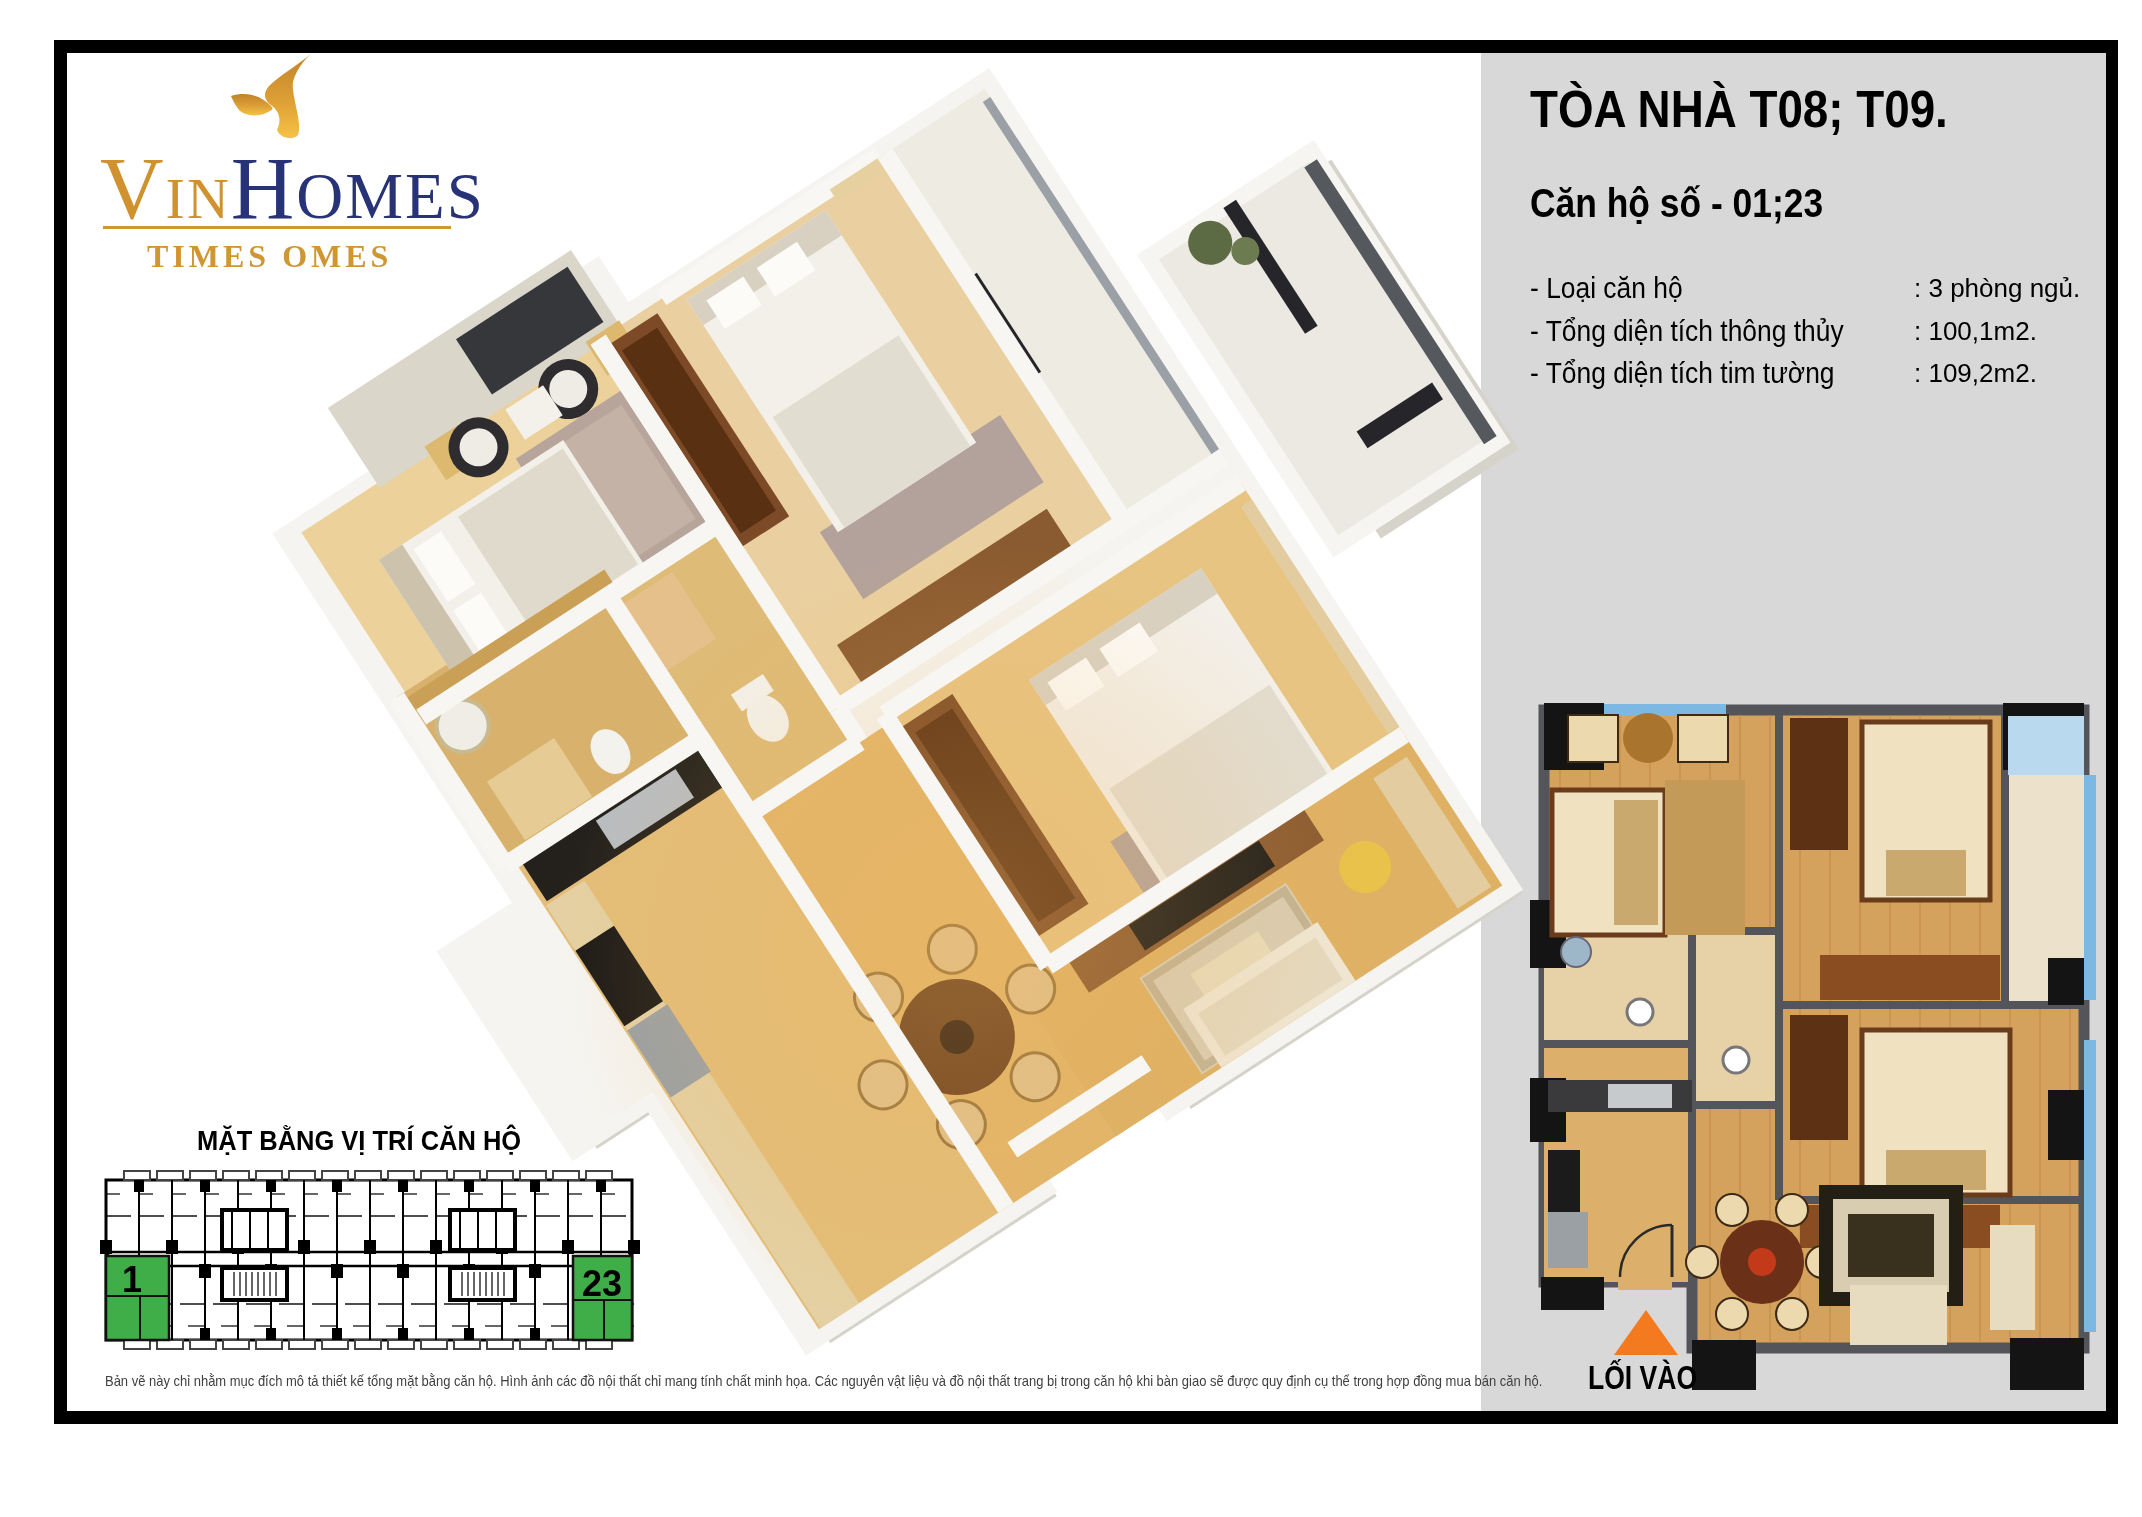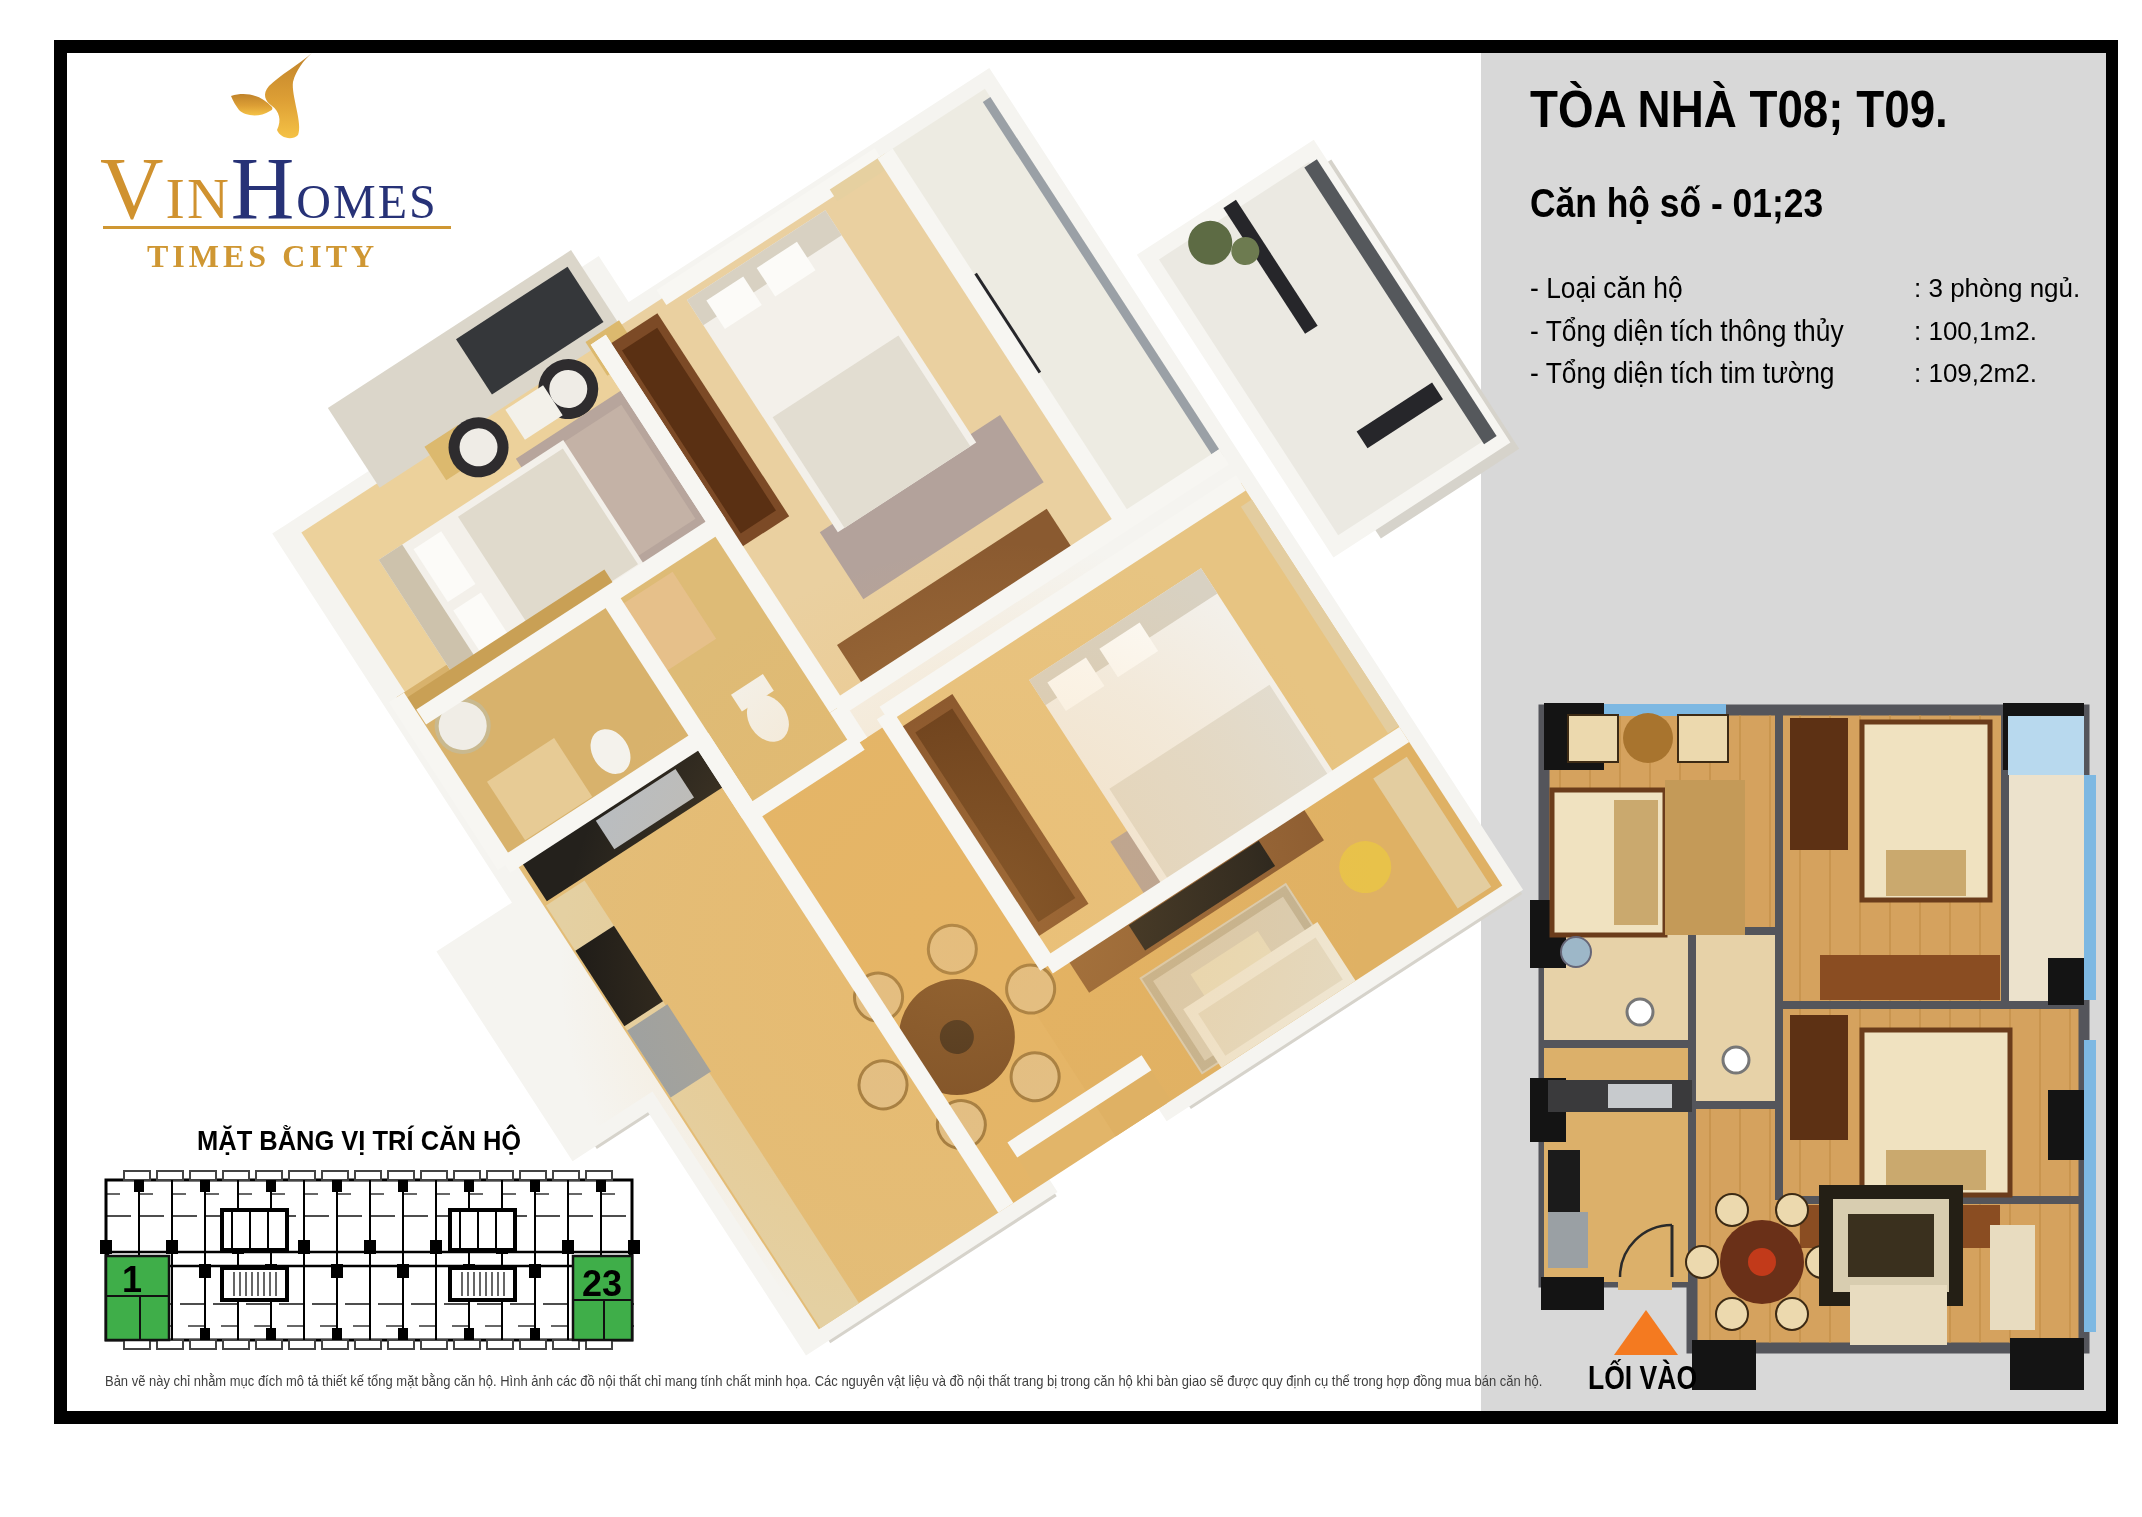--- a/index.html
+++ b/index.html
@@ -138,26 +138,26 @@
         <stop offset="0" stop-color="#c0832b"></stop>
         <stop offset="0.55" stop-color="#dd9f35"></stop>
         <stop offset="1" stop-color="#f5c246"></stop>
       </linearGradient>
     </defs>
     <path d="M97 13 C84 24 64 36 54 46 C47 54 50 61 57 66 C64 71 67 80 62 90 C65 98 77 101 83 95 C88 84 76 55 78 42 C81 30 89 20 97 13 Z" fill="url(#gld)"></path>
     <path d="M16 56 C32 51 47 56 57 67 C58 69 57 70 55 71 C44 78 30 76 24 70 C21 66 18 61 16 56 Z" fill="url(#gld)"></path>
   </svg>
 
 <div class="abs" style="left:100px;top:138px;font-family:'Liberation Serif',serif;white-space:nowrap;letter-spacing:2px">
-<span style="font-size:88px;color:#d0922f">V<span style="font-size:58px">IN</span></span><span style="font-size:88px;color:#273277">H<span style="font-size:48px">OMES</span></span>
+<span style="font-size:88px;color:#d0922f">V<span style="font-size:58px">IN</span></span><span style="font-size:88px;color:#273277">H<span style="font-size:65px">OMES</span></span>
 </div>
 
 <div class="abs" style="left:103px;top:226px;width:348px;height:3px;background:#cf9733"></div>
 
-<div class="abs" style="left:147px;top:238px;font-family:'Liberation Serif',serif;font-weight:bold;font-size:32px;letter-spacing:4px;color:#cf9733;white-space:nowrap">TIMES CITY</div>
+<div class="abs" style="left:147px;top:238px;font-family:'Liberation Serif',serif;font-weight:bold;font-size:32px;letter-spacing:4px;color:#cf9733;white-space:nowrap">TIMES OMES</div>
 <svg style="position:absolute;left:0;top:0" width="2142" height="1517" viewBox="0 0 2142 1517">
     <polygon points="1544,710 2084,710 2084,1348 1692,1348 1692,1282 1544,1282" fill="#d5a25e" stroke="#54555b" stroke-width="11"></polygon>
     <clipPath id="pclip">
       <polygon points="1544,710 2084,710 2084,1348 1692,1348 1692,1282 1544,1282"></polygon>
     </clipPath>
     <g>
       <line x1="1560" y1="715" x2="1560" y2="1343" stroke="#c08c44" stroke-width="2" opacity="0.55" clip-path="url(#pclip)"></line>
       <line x1="1590" y1="715" x2="1590" y2="1343" stroke="#c08c44" stroke-width="2" opacity="0.55" clip-path="url(#pclip)"></line>
       <line x1="1620" y1="715" x2="1620" y2="1343" stroke="#c08c44" stroke-width="2" opacity="0.55" clip-path="url(#pclip)"></line>
       <line x1="1650" y1="715" x2="1650" y2="1343" stroke="#c08c44" stroke-width="2" opacity="0.55" clip-path="url(#pclip)"></line>

